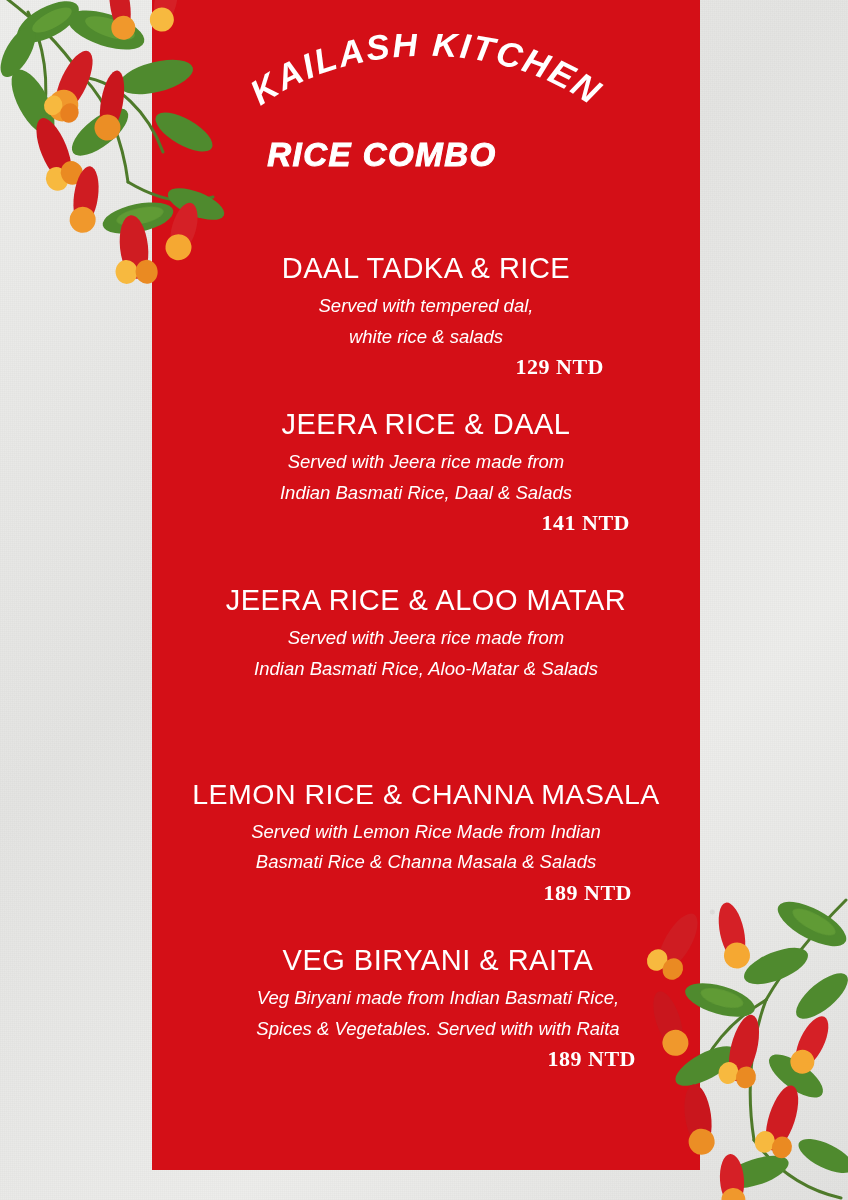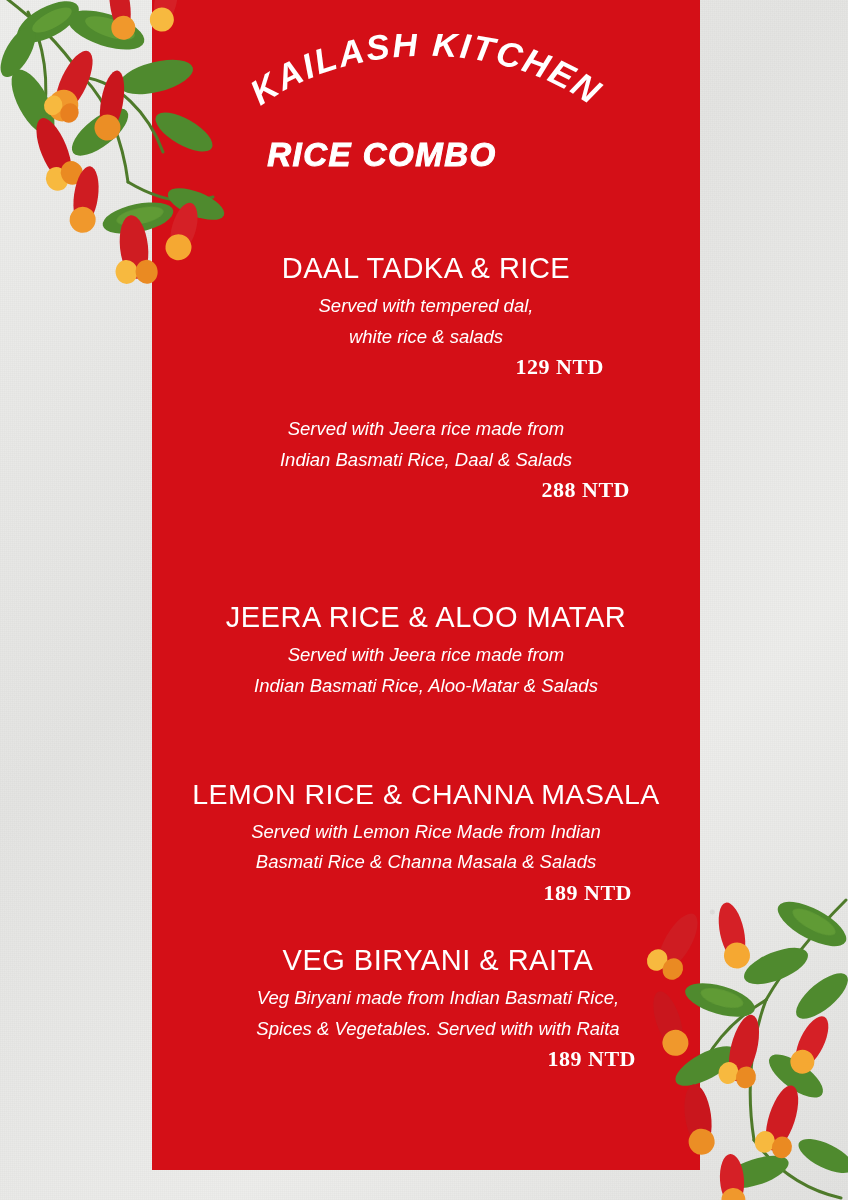--- a/index.html
+++ b/index.html
@@ -122,21 +122,21 @@
   }
 
   .price-right   { text-align: right; padding-right: 96px; }
   .price-right-2 { text-align: right; padding-right: 70px; }
   .price-right-3 { text-align: right; padding-right: 62px; }
   .price-right-4 { text-align: right; padding-right: 68px; }
   .price-right-5 { text-align: right; padding-right: 76px; }
 
   .item-1 { top: 252px; }
   .item-2 { top: 408px; }
-  .item-3 { top: 584px; margin-top: 17px; }
+  .item-3 { top: 584px; }
   .item-4 { top: 778px; }
   .item-5 { top: 944px; padding-left: 12px; }
 
   .item-1 .item-name { font-size: 29px; }
   .item-3 .item-name { font-size: 29px; }
   .item-4 .item-name { font-size: 28.5px; }
 
   .item-1 .item-desc { padding: 0 30px; }
   .item-2 .item-desc { padding: 0 10px; }
   .item-3 .item-desc { padding: 0 8px; }
@@ -176,23 +176,24 @@
     <div id="menu-subtitle">RICE COMBO</div>
 
     <div class="menu-item item-1">
       <div class="item-name">DAAL TADKA &amp; RICE</div>
       <div class="item-desc" style="white-space: pre-line;">Served with tempered dal,
 white rice &amp; salads</div>
       <div class="item-price price-right">129 NTD</div>
     </div>
 
     <div class="menu-item item-2">
+      <div class="item-name">JEERA RICE &amp; DAAL</div>
       <div class="item-desc" style="white-space: pre-line;">Served with Jeera rice made from
 Indian Basmati Rice, Daal &amp; Salads</div>
-      <div class="item-price price-right-2">288 NTD</div>
+      <div class="item-price price-right-2">141 NTD</div>
     </div>
 
     <div class="menu-item item-3">
       <div class="item-name">JEERA RICE &amp; ALOO MATAR</div>
       <div class="item-desc" style="white-space: pre-line;">Served with Jeera rice made from
 Indian Basmati Rice, Aloo-Matar &amp; Salads</div>
     </div>
 
     <div class="menu-item item-4">
       <div class="item-name">LEMON RICE &amp; CHANNA MASALA</div>

